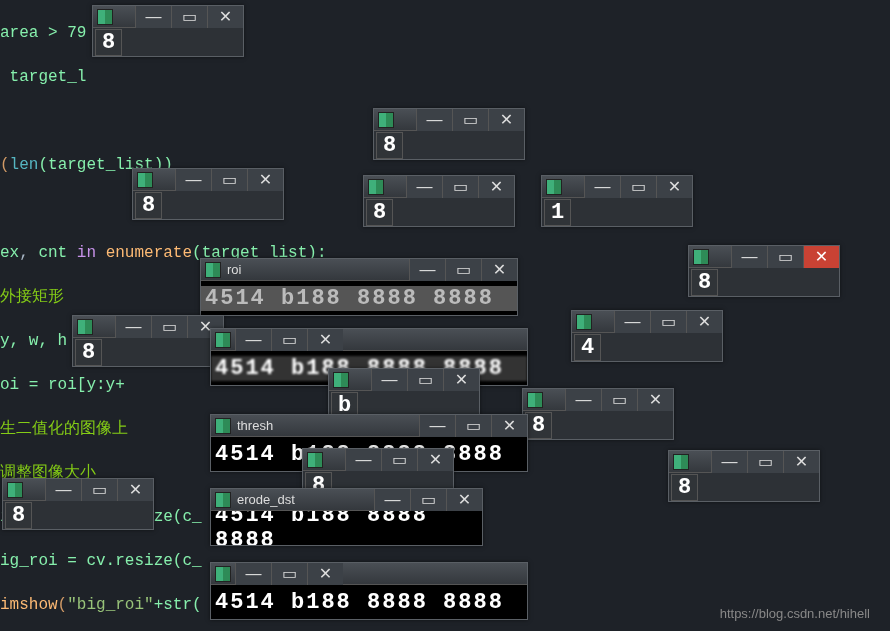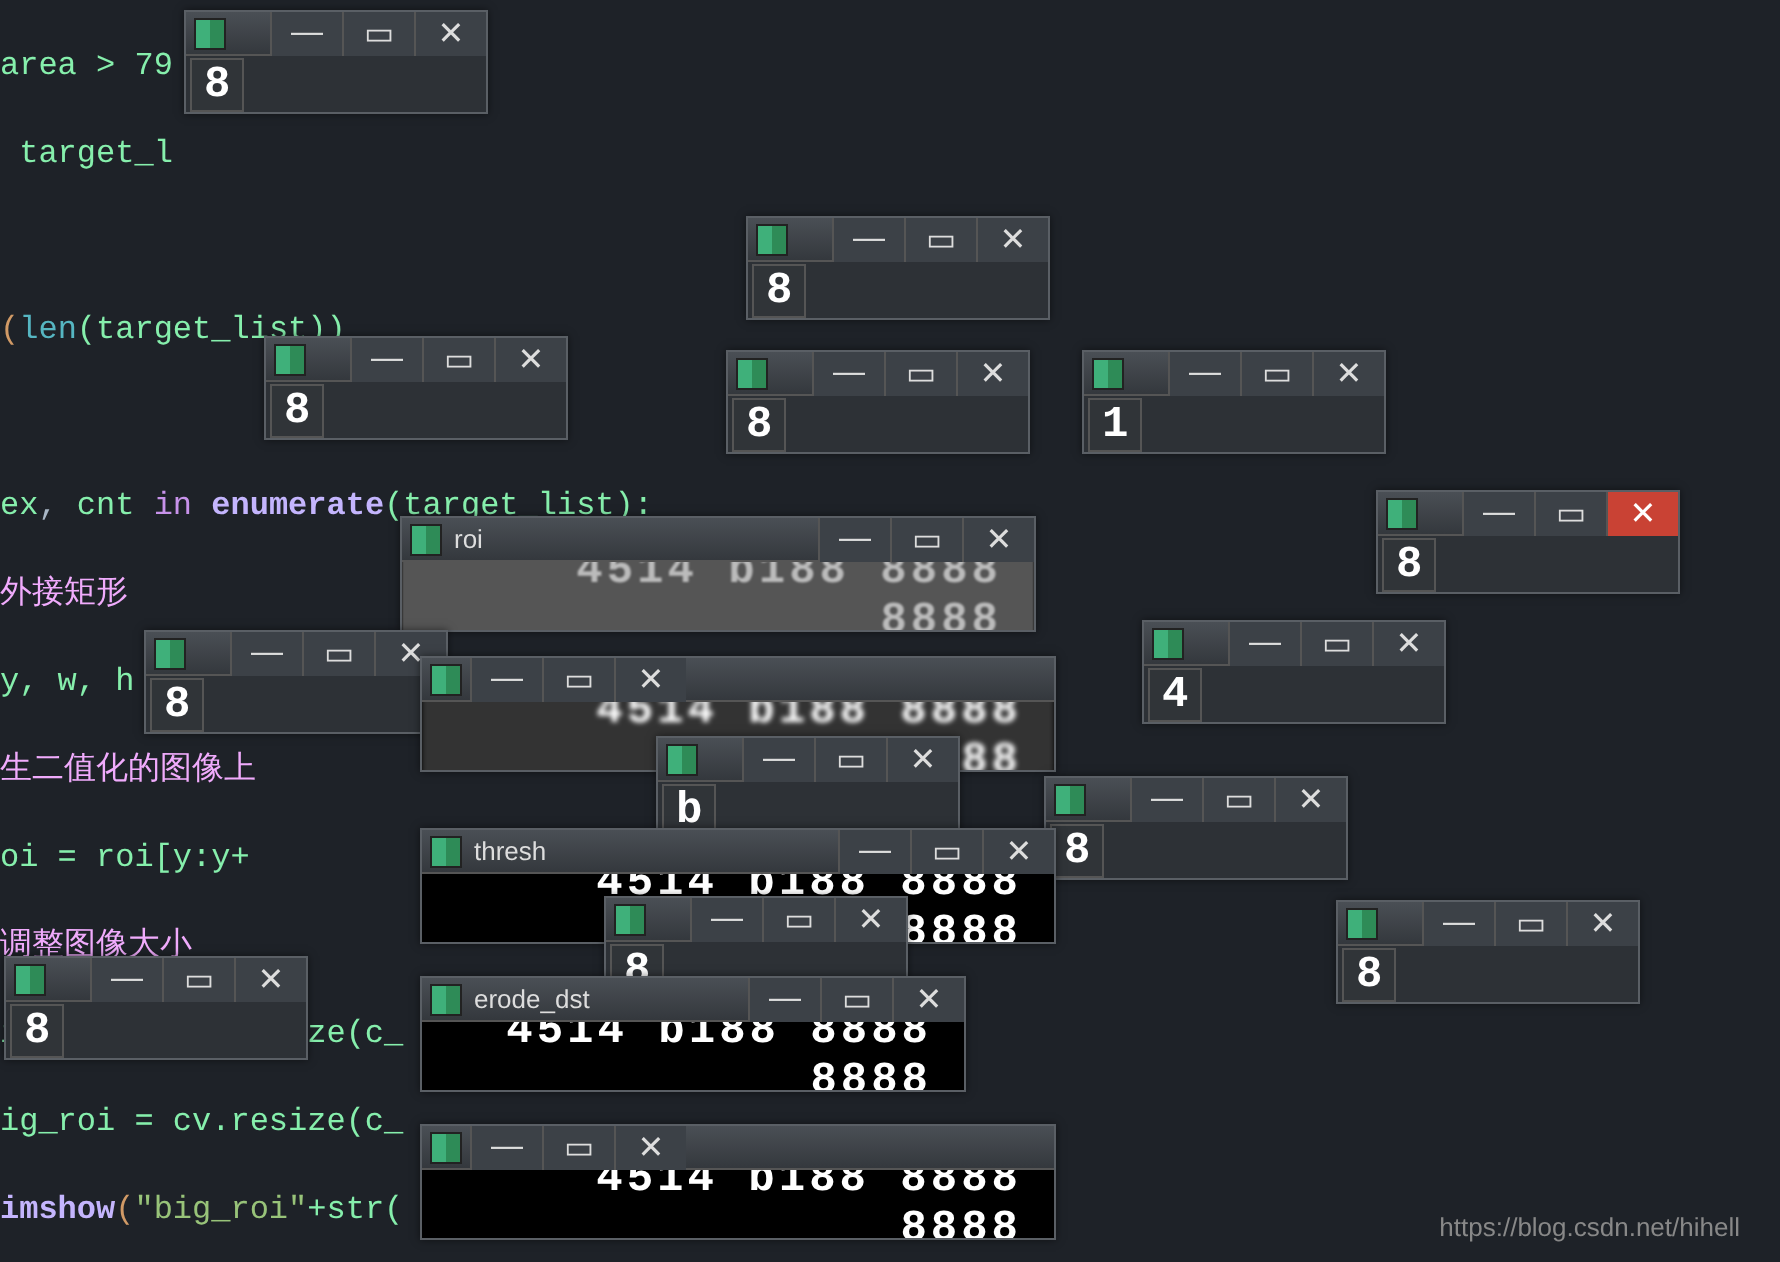--- a/index.html
+++ b/index.html
@@ -13,25 +13,25 @@
     overflow: hidden;
   }
   .code-bg {
     position: absolute; inset: 0;
     padding: 0 0 0 0;
     white-space: pre;
     line-height: 22px;
   }
   .code-line { display: block; }
   .kw   { color: #c792ea; }
-  .fn   { color: #c4b5fd; font-weight: bold; }
+  .fn   { color: #fdba74; }
   .id   { color: #86efac; }
   .builtin { color: #56b6c2; }
   .op   { color: #a9b7c6; }
-  .comment { color: #f0abfc; }
+  .comment { color: #84cc16; }
   .str  { color: #98c379; }
   .paren{ color: #d19a66; }
 
   
   .cvwin {
     position: absolute;
     background: #3a3f45;
     border: 1px solid #5a5f65;
     box-shadow: 0 0 4px rgba(0,0,0,.5);
   }
@@ -70,24 +70,23 @@
   }
   .cvwin .content.img {
     background: #000;
   }
   .digits {
     font-family: "Courier New", monospace;
     font-weight: bold;
     color: #fff;
     letter-spacing: 2px;
     font-size: 22px;
-    padding: 0 16px;
+    padding: 0 4px;
     background: #000;
     width: 100%;
-    text-align: right;
   }
   .digits.gray {
     background: #555;
     color: #bbb;
     filter: blur(0.6px);
   }
   .digits.blur {
     filter: blur(1.2px);
     background: #333;
   }
@@ -114,22 +113,22 @@
 
 <div class="code-bg">
 <span class="code-line"><span class="id">area &gt; 79</span></span>
 <span class="code-line"><span class="id"> target_l</span></span>
 <span class="code-line"> </span>
 <span class="code-line"><span class="paren">(</span><span class="builtin">len</span><span class="id">(target_list))</span></span>
 <span class="code-line"> </span>
 <span class="code-line"><span class="id">ex</span><span class="op">, </span><span class="id">cnt</span> <span class="kw">in</span> <span class="fn">enumerate</span><span class="id">(target_list):</span></span>
 <span class="code-line"><span class="comment">外接矩形</span></span>
 <span class="code-line"><span class="id">y, w, h</span><span class="id"> = cv.</span></span>
+<span class="code-line"><span class="id">oi</span><span class="id"> = roi[y:y+</span></span>
 <span class="code-line"><span class="comment">生二值化的图像上</span></span>
-<span class="code-line"><span class="id">oi</span><span class="id"> = roi[y:y+</span></span>
 <span class="code-line"><span class="comment">调整图像大小</span></span>
 <span class="code-line"><span class="id">ig_roi</span><span class="id"> = cv.resize(c_</span></span>
 <span class="code-line"><span class="id">ig_roi</span><span class="id"> = cv.resize(c_</span></span>
 <span class="code-line"><span class="fn">imshow</span><span class="paren">(</span><span class="str">"big_roi"</span><span class="id">+str(</span></span>
 
 
 
 
 
 </div>

